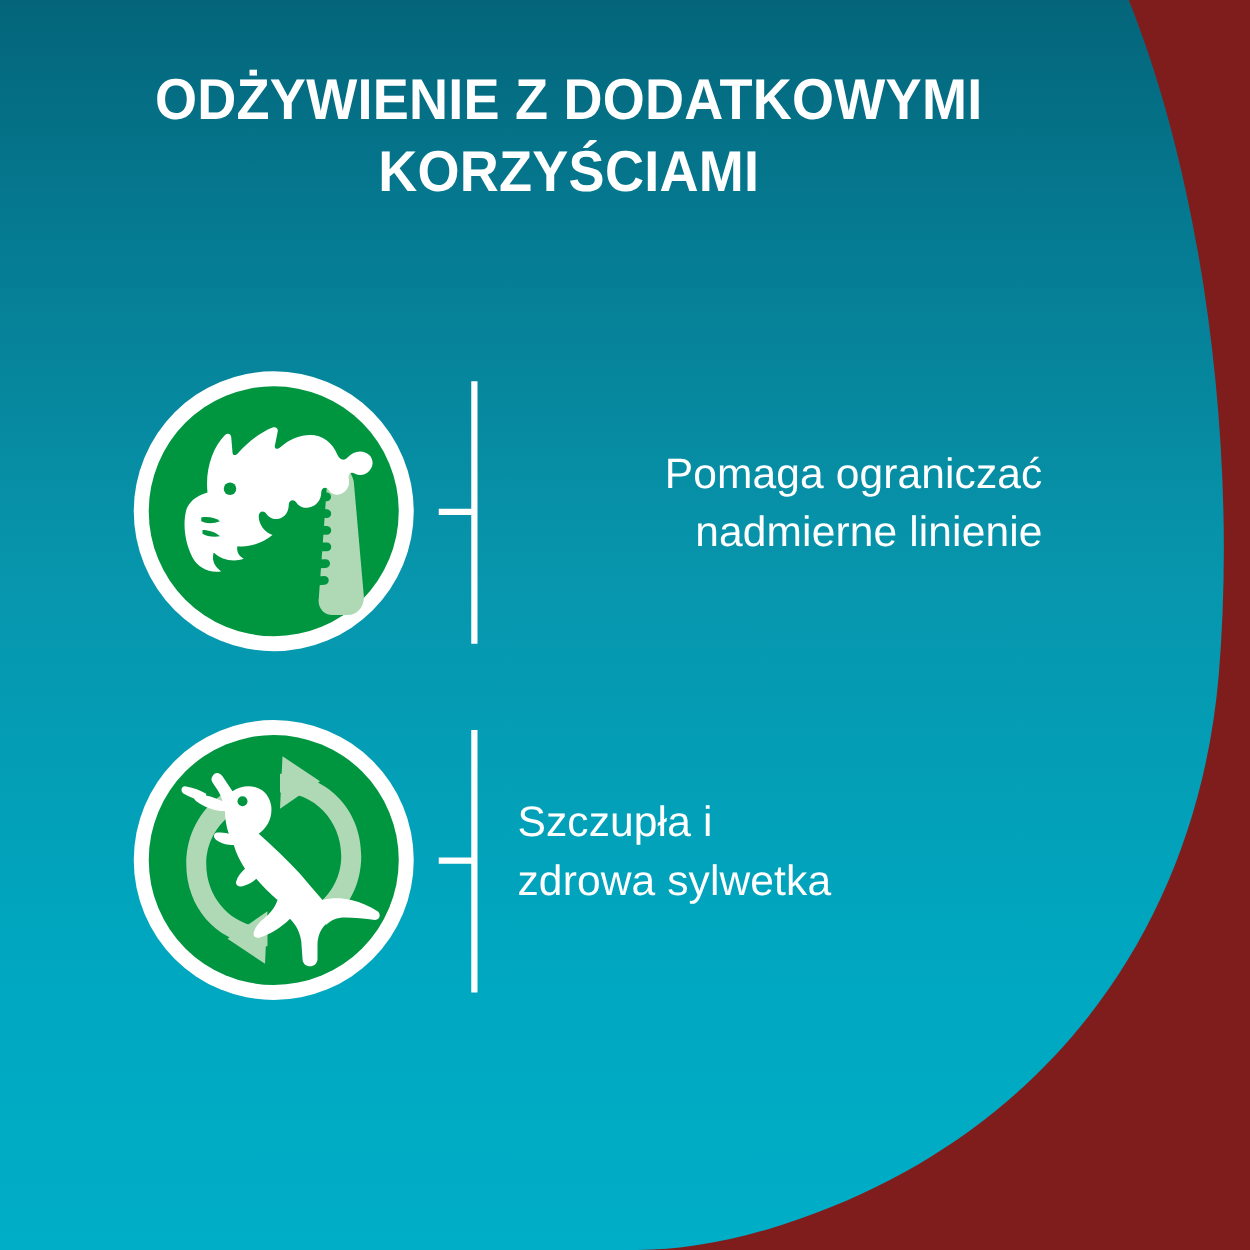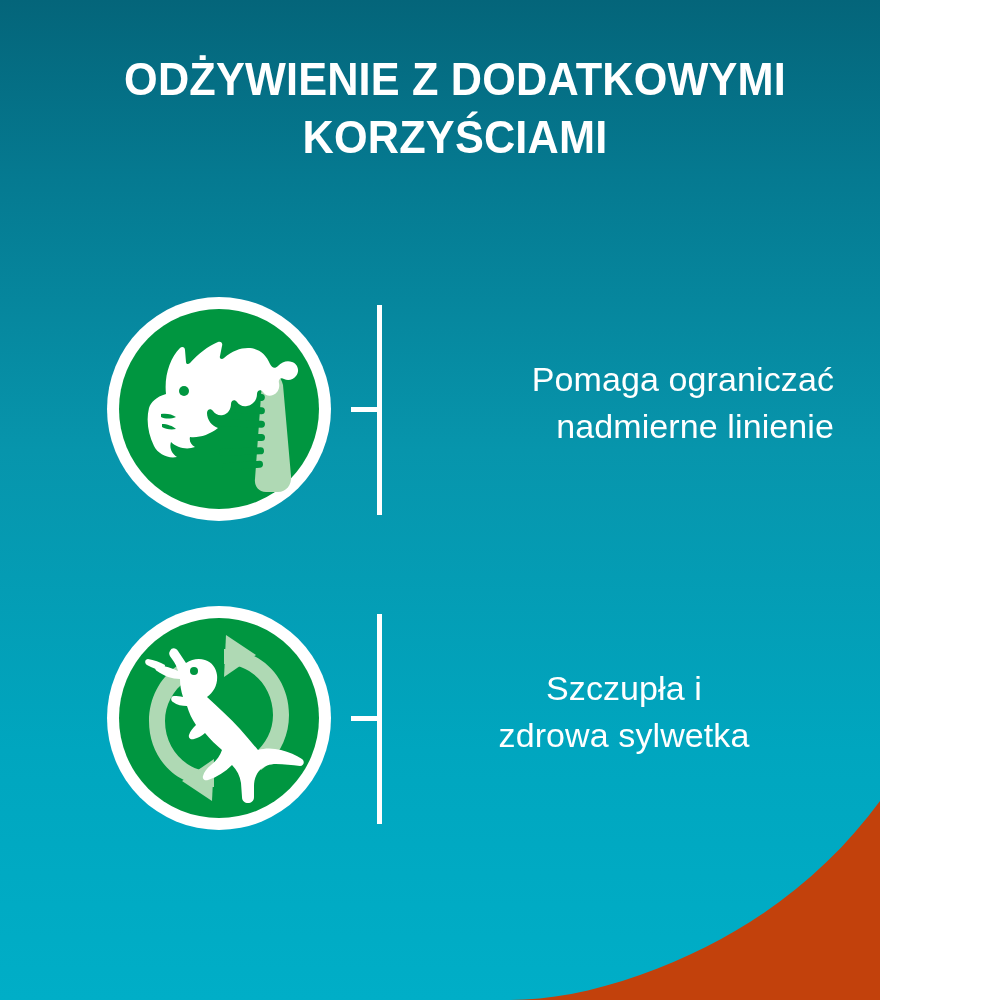--- a/index.html
+++ b/index.html
@@ -5,23 +5,23 @@
   html, body {
     margin: 0;
     padding: 0;
     background: #ffffff;
   }
   body {
     font-family: "Liberation Sans", sans-serif;
   }
   .canvas {
     position: relative;
-    width: 880px;
+    width: 1000px;
     height: 1000px;
-    background: #c2410c;
+    background: #7f1d1d;
     overflow: hidden;
   }
   .bg-shape {
     position: absolute;
     left: 0;
     top: 0;
     width: 1000px;
     height: 1000px;
   }
   .title {
@@ -40,21 +40,21 @@
     transform-origin: 50% 50%;
     white-space: pre-line;
   }
   .benefit {
     position: absolute;
     left: 0;
     width: 1000px;
     height: 230px;
   }
   .benefit-1 { top: 296px; text-align: right; }
-  .benefit-2 { top: 605px; text-align: center; }
+  .benefit-2 { top: 575px; }
 
   .icon-wrap {
     position: absolute;
     left: 106px;
     top: 0;
     width: 226px;
     height: 226px;
   }
   .icon-svg { display: block; width: 226px; height: 226px; }
 

